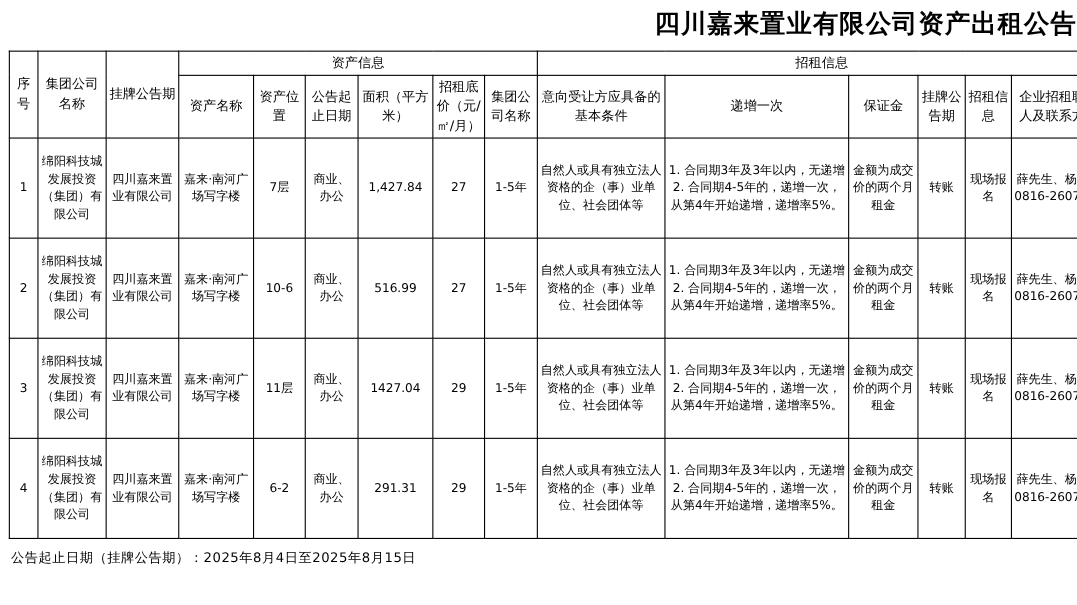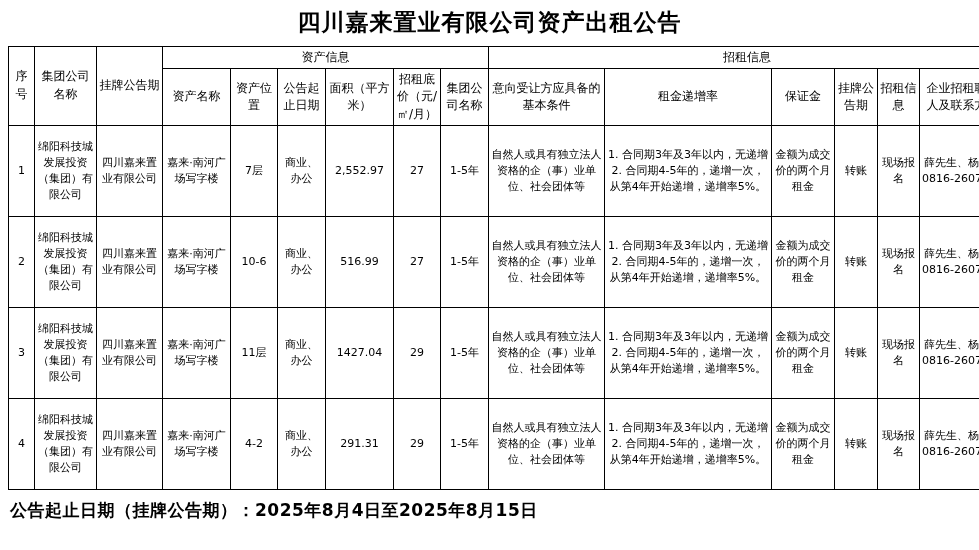--- a/index.html
+++ b/index.html
@@ -15,21 +15,21 @@
     overflow: hidden;
   }
   .page {
     width: 979px;
     height: 550px;
     box-sizing: border-box;
     padding: 0;
     position: relative;
   }
   .title {
-    text-align: center;
+    text-align: right;
     font-size: 23px;
     font-weight: bold;
     letter-spacing: 1px;
     padding: 9px 0 9px 0;
     line-height: 1.2;
   }
   table.main {
     border-collapse: collapse;
     width: 963px;
     margin: 0 8px;
@@ -53,22 +53,22 @@
   }
   td.left {
     text-align: left;
     padding-left: 4px;
     padding-right: 2px;
   }
   .rowtall td {
     height: 86px;
   }
   .footer {
-    font-size: 17px;
-    font-weight: bold;
+    font-size: 12px;
+    font-weight: normal;
     padding: 9px 0 0 10px;
     letter-spacing: 0.5px;
   }
   col.c0 { width: 26px; }
   col.c1 { width: 62px; }
   col.c2 { width: 66px; }
   col.c3 { width: 68px; }
   col.c4 { width: 47px; }
   col.c5 { width: 48px; }
   col.c6 { width: 68px; }
@@ -117,36 +117,36 @@
 
       </tr>
       <tr>
         <th>资产名称</th>
         <th>资产位置</th>
         <th>公告起止日期</th>
         <th>面积（平方米）</th>
         <th>招租底价（元/㎡/月）</th>
         <th>集团公司名称</th>
         <th>意向受让方应具备的基本条件</th>
-        <th>租金递增率</th>
+        <th>递增一次</th>
         <th>保证金</th>
         <th>挂牌公告期</th>
         <th>招租信息</th>
         <th>企业招租联系人及联系方式</th>
       </tr>
     </thead>
     <tbody>
       <tr class="rowtall">
         <td>1</td>
         <td>绵阳科技城发展投资（集团）有限公司</td>
         <td>四川嘉来置业有限公司</td>
         <td>嘉来·南河广场写字楼</td>
         <td>7层</td>
         <td>商业、办公</td>
-        <td>2,552.97</td>
+        <td>1,427.84</td>
         <td>27</td>
         <td>1-5年</td>
         <td>自然人或具有独立法人资格的企（事）业单位、社会团体等</td>
         <td class="left">1. 合同期3年及3年以内，无递增
 2. 合同期4-5年的，递增一次，从第4年开始递增，递增率5%。</td>
         <td>金额为成交价的两个月租金</td>
         <td>转账</td>
         <td>现场报名</td>
         <td>薛先生、杨先生0816-2607167</td>
 
@@ -187,21 +187,21 @@
         <td>转账</td>
         <td>现场报名</td>
         <td>薛先生、杨先生0816-2607167</td>
 
       </tr>
       <tr class="rowtall">
         <td>4</td>
         <td>绵阳科技城发展投资（集团）有限公司</td>
         <td>四川嘉来置业有限公司</td>
         <td>嘉来·南河广场写字楼</td>
-        <td>4-2</td>
+        <td>6-2</td>
         <td>商业、办公</td>
         <td>291.31</td>
         <td>29</td>
         <td>1-5年</td>
         <td>自然人或具有独立法人资格的企（事）业单位、社会团体等</td>
         <td class="left">1. 合同期3年及3年以内，无递增
 2. 合同期4-5年的，递增一次，从第4年开始递增，递增率5%。</td>
         <td>金额为成交价的两个月租金</td>
         <td>转账</td>
         <td>现场报名</td>

